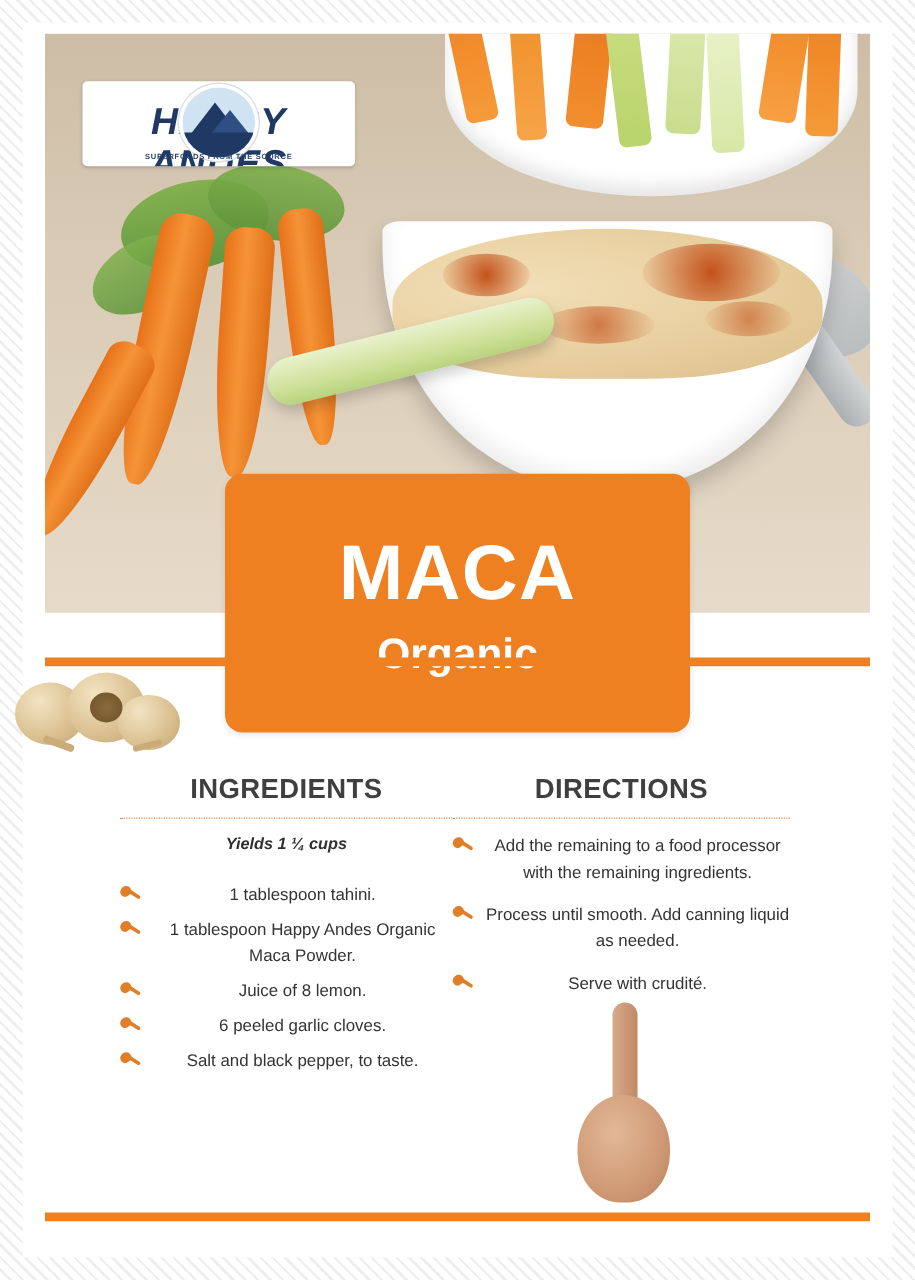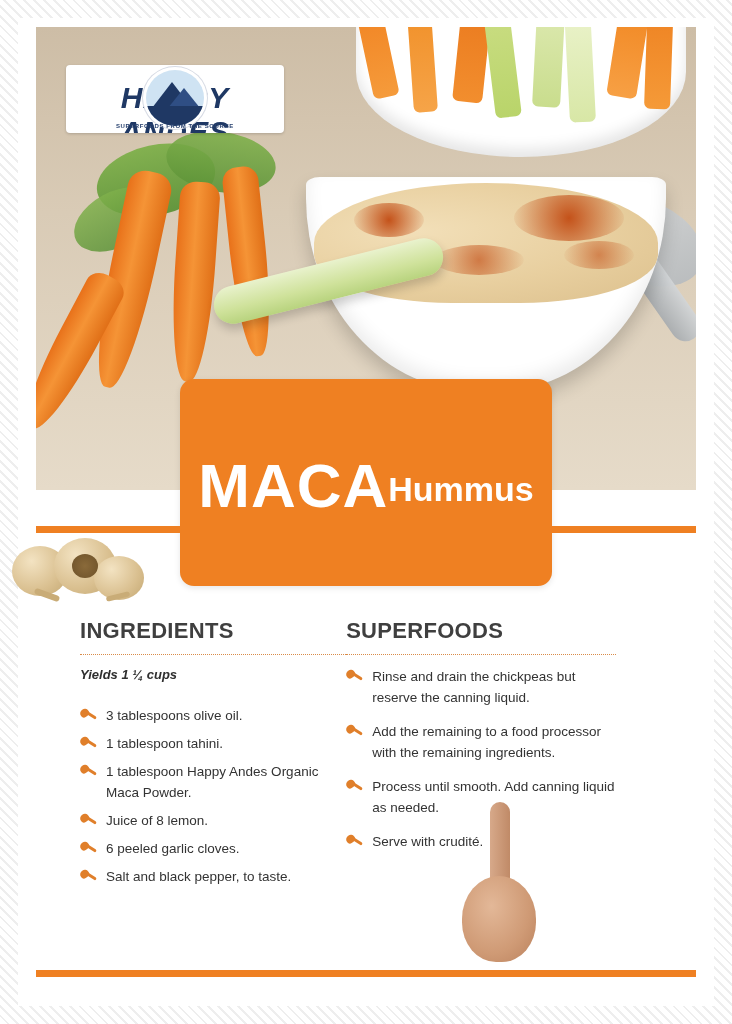--- a/index.html
+++ b/index.html
@@ -219,21 +219,21 @@
   .title-plate {
     position: absolute;
     left: 162px;
     top: 361px;
     width: 372px;
     height: 207px;
     background: #ef8022;
     border-radius: 14px;
     color: #ffffff;
     display: flex;
-    flex-direction: row;
+    flex-direction: column;
     align-items: center;
     justify-content: center;
     box-shadow: 0 2px 6px rgba(0,0,0,.10);
   }
   .title-main {
     font-size: 62px;
     font-weight: bold;
     letter-spacing: 1px;
     line-height: 1;
     margin-top: 6px;
@@ -296,24 +296,25 @@
     position: absolute;
     left: 46px; bottom: 70px;
     width: 20px; height: 90px;
     background: linear-gradient(90deg,#d7a98a,#c08a67);
     border-radius: 10px;
   }
 
   
   .content {
     position: absolute;
-    left: 0; top: 600px;
+    left: 16px; top: 600px;
     width: 660px; height: 360px;
     display: flex;
     padding: 0 62px 0 62px;
+    text-align: center;
   }
   .col { width: 290px; position: relative; }
   .col.left { width: 286px; }
   .col-head {
     font-size: 22px;
     font-weight: bold;
     color: #3f3f3f;
     letter-spacing: .3px;
     padding-bottom: 10px;
   }
@@ -411,21 +412,21 @@
           <div class="badge-mt2"></div>
           <div class="badge-ground"></div>
         </div>
         <div class="logo-sub">SUPERFOODS FROM THE SOURCE</div>
       </div>
     </div>
   </div>
 
   <div class="title-plate">
     <div class="title-main">MACA</div>
-    <div class="title-sub">Hummus</div>
+    <div class="title-sub">Organic</div>
   </div>
 
   <div class="rule-top"></div>
 
   <div class="maca-deco">
     <div class="root r1"></div>
     <div class="root r2"></div>
     <div class="root r3"></div>
     <div class="root-core rc2"></div>
     <div class="root-tail rt1"></div>
@@ -437,27 +438,20 @@
     <div class="col left">
       <div class="col-head">INGREDIENTS</div>
       <div class="dotted"></div>
       <div class="yields">Yields 1 ¼ cups</div>
       <ul class="items">
         <li>
           <span class="bullet-icon">
               <span class="sp-bowl"></span>
               <span class="sp-handle"></span>
             </span>
-          <span>3 tablespoons olive oil.</span>
-        </li>
-        <li>
-          <span class="bullet-icon">
-              <span class="sp-bowl"></span>
-              <span class="sp-handle"></span>
-            </span>
           <span>1 tablespoon tahini.</span>
         </li>
         <li>
           <span class="bullet-icon">
               <span class="sp-bowl"></span>
               <span class="sp-handle"></span>
             </span>
           <span>1 tablespoon Happy Andes Organic Maca Powder.</span>
         </li>
         <li>
@@ -478,30 +472,23 @@
           <span class="bullet-icon">
               <span class="sp-bowl"></span>
               <span class="sp-handle"></span>
             </span>
           <span>Salt and black pepper, to taste.</span>
         </li>
       </ul>
     </div>
 
     <div class="col right">
-      <div class="col-head">SUPERFOODS</div>
+      <div class="col-head">DIRECTIONS</div>
       <div class="dotted"></div>
       <ul class="items">
-        <li>
-          <span class="bullet-icon">
-              <span class="sp-bowl"></span>
-              <span class="sp-handle"></span>
-            </span>
-          <span>Rinse and drain the chickpeas but reserve the canning liquid.</span>
-        </li>
         <li>
           <span class="bullet-icon">
               <span class="sp-bowl"></span>
               <span class="sp-handle"></span>
             </span>
           <span>Add the remaining to a food processor with the remaining ingredients.</span>
         </li>
         <li>
           <span class="bullet-icon">
               <span class="sp-bowl"></span>

